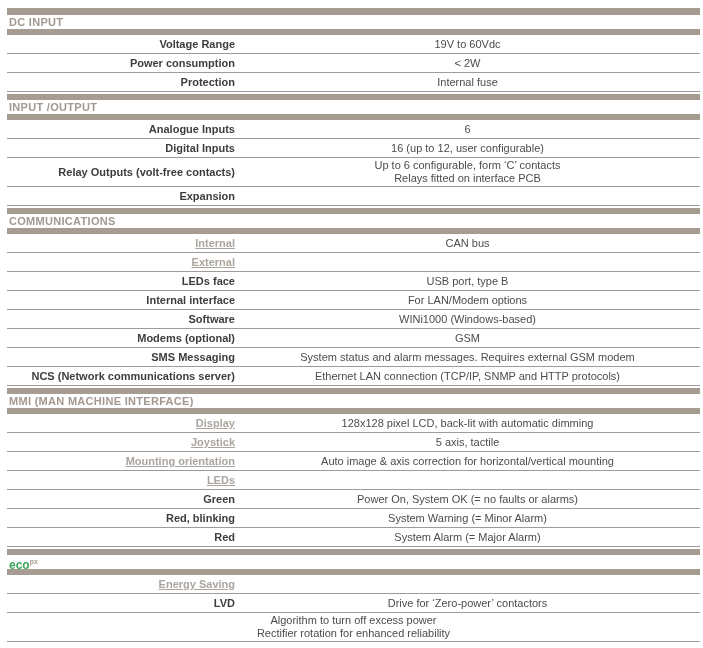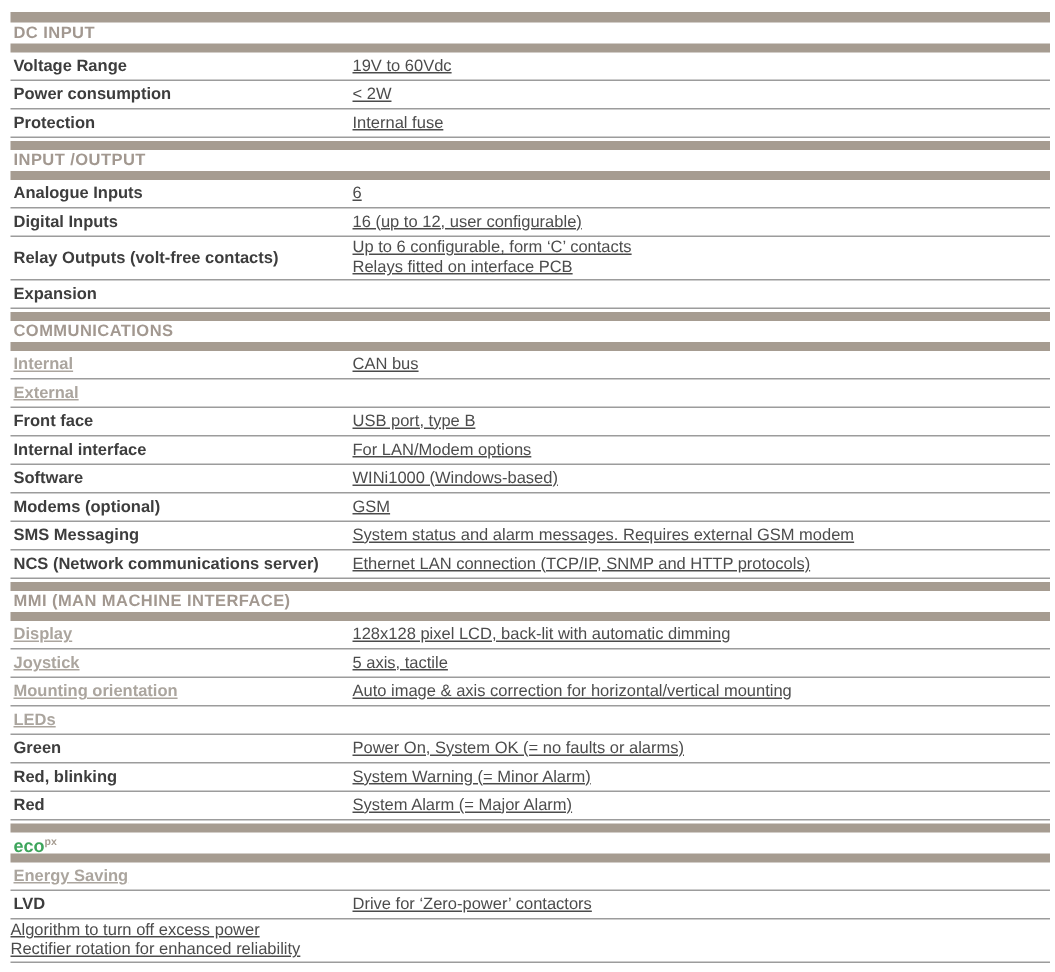--- a/index.html
+++ b/index.html
@@ -41,28 +41,29 @@
     display:flex;align-items:center;
     min-height:18px;
     border-bottom:1px solid var(--divider);
   }
   .row-label{
     flex:none;width:226px;
     padding-left:2px;
     font-size:11px;font-weight:bold;
     color:var(--label-dark);
     white-space:nowrap;
+    text-align:right;
   }
   .row-label.gray{color:var(--label-gray);text-decoration:underline;}
   .row-values{
     flex:1;
+    text-align:center;
     font-size:11px;line-height:13px;
     color:var(--value-text);
     padding:1px 0;
-    text-decoration:underline;
   }
   .value-line{display:block;}
 </style>
 </head>
 <body>
 
 <div class="spec-table" id="spec-table">
     <div class="section">
       <div class="bar first"></div>
       <div class="section-title"><span>DC INPUT</span></div>
@@ -121,21 +122,21 @@
         <div class="row-label gray">Internal</div>
         <div class="row-values">
           <span class="value-line">CAN bus</span>
         </div>
       </div>
       <div class="row">
         <div class="row-label gray">External</div>
         <div class="row-values"></div>
       </div>
       <div class="row">
-        <div class="row-label">Front face</div>
+        <div class="row-label">LEDs face</div>
         <div class="row-values">
           <span class="value-line">USB port, type B</span>
         </div>
       </div>
       <div class="row">
         <div class="row-label">Internal interface</div>
         <div class="row-values">
           <span class="value-line">For LAN/Modem options</span>
         </div>
       </div>

